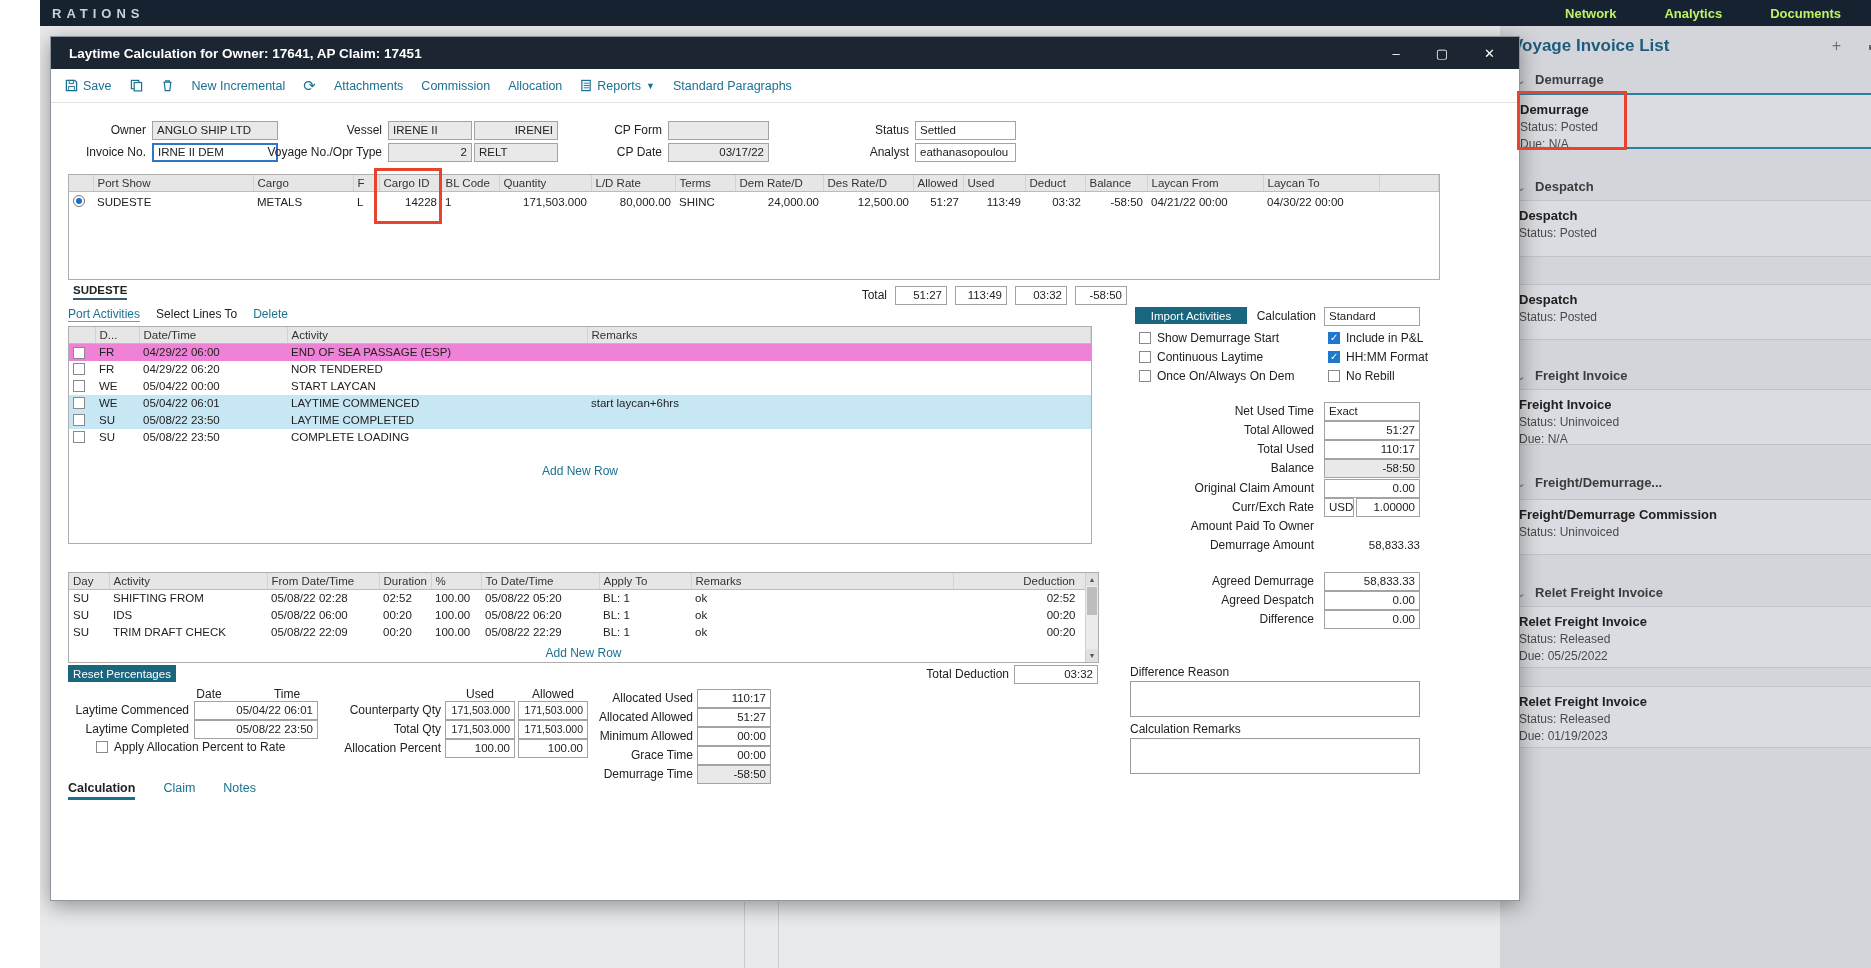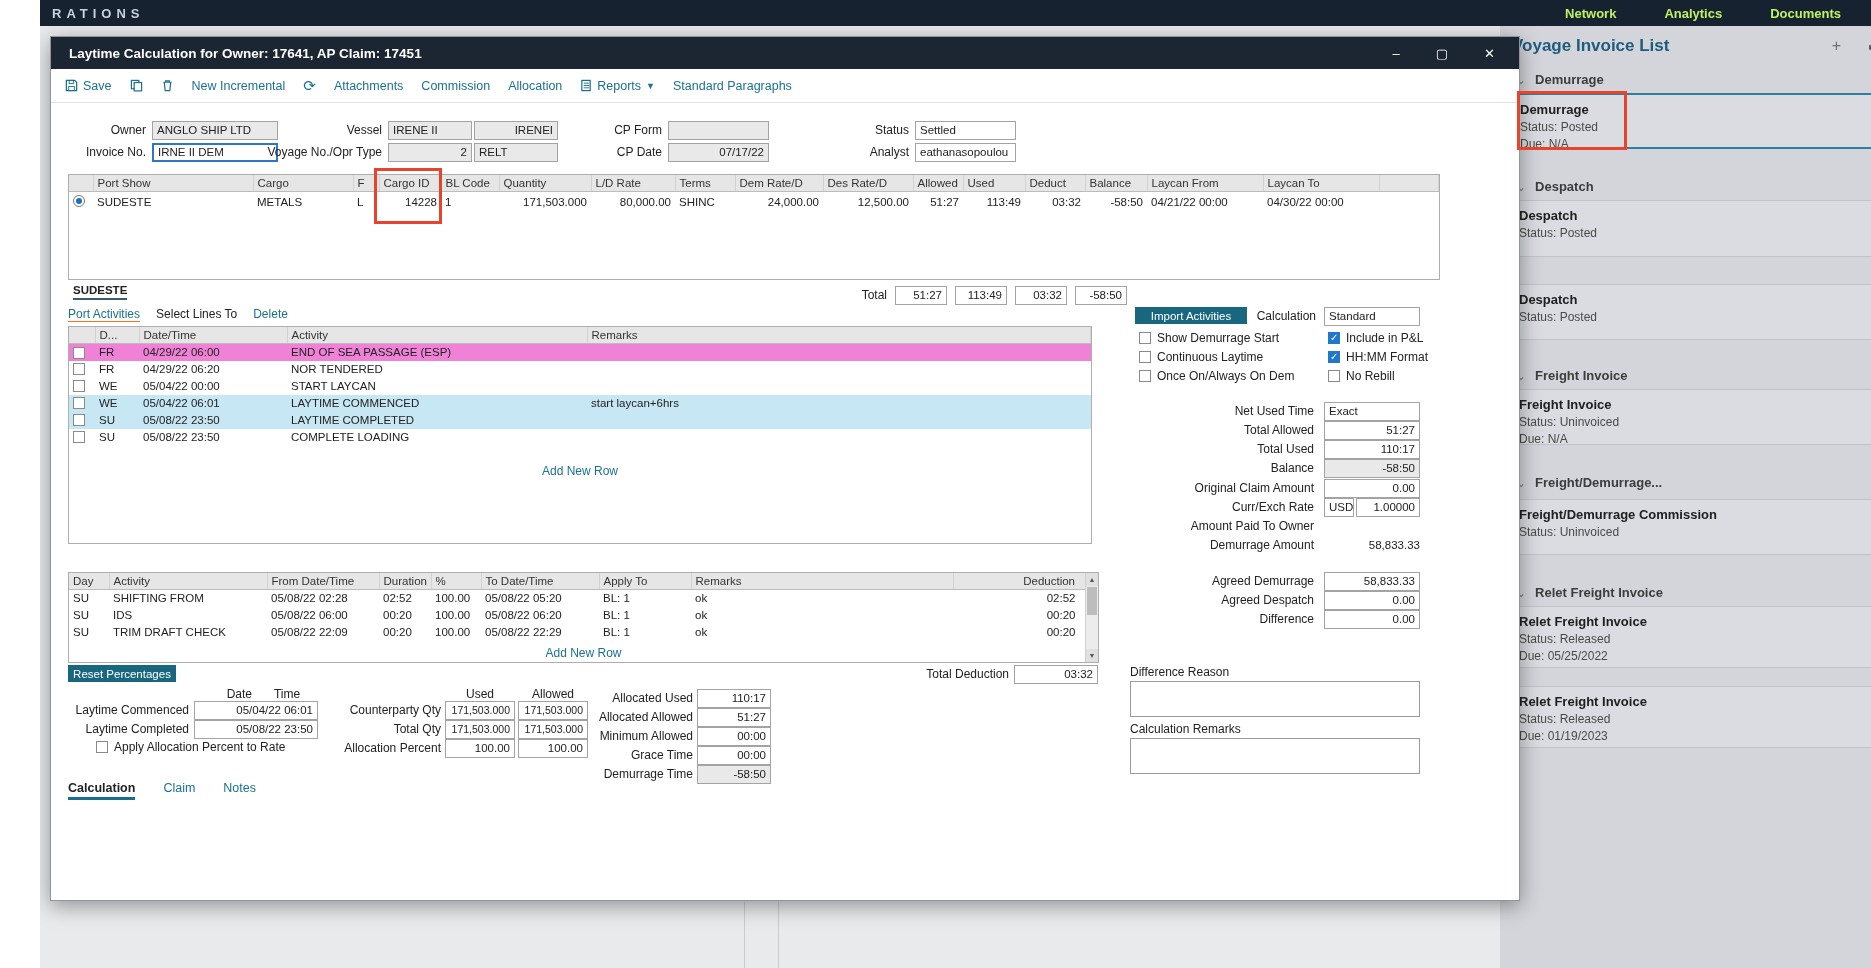--- a/index.html
+++ b/index.html
@@ -210,21 +210,21 @@
     <span class="lbl" style="left:236px;top:84px;width:95px">Vessel</span>
     <span class="ibox ro" style="left:337px;top:84px;width:84px">IRENE II</span>
     <span class="ibox ro num" style="left:423px;top:84px;width:84px">IRENEI</span>
     <span class="lbl" style="left:180px;top:106px;width:151px">Voyage No./Opr Type</span>
     <span class="ibox ro num" style="left:337px;top:106px;width:84px">2</span>
     <span class="ibox ro" style="left:423px;top:106px;width:84px">RELT</span>
 
     <span class="lbl" style="left:516px;top:84px;width:95px">CP Form</span>
     <span class="ibox ro" style="left:617px;top:84px;width:101px"></span>
     <span class="lbl" style="left:516px;top:106px;width:95px">CP Date</span>
-    <span class="ibox ro num" style="left:617px;top:106px;width:101px">07/17/22</span>
+    <span class="ibox ro num" style="left:617px;top:106px;width:101px">03/17/22</span>
 
     <span class="lbl" style="left:763px;top:84px;width:95px">Status</span>
     <span class="ibox" style="left:864px;top:84px;width:101px">Settled</span>
     <span class="lbl" style="left:763px;top:106px;width:95px">Analyst</span>
     <span class="ibox" style="left:864px;top:106px;width:101px">eathanasopoulou</span>
 
     <div class="grid cargo" style="left:17px;top:137px;width:1372px;height:106px">
       <table>
         <colgroup>
           <col style="width:24px">
@@ -488,21 +488,21 @@
         <div class="sb-btn">▲</div>
         <div class="sb-thumb"></div>
         <div class="sb-btn down">▼</div>
       </div>
     </div>
     <span class="lbl" style="left:810px;top:628px;width:148px">Total Deduction</span>
     <span class="ibox num" style="left:963px;top:628px;width:84px">03:32</span>
 
     <span class="btn-dark" style="left:17px;top:628px;width:108px">Reset Percentages</span>
 
-    <span class="abs" style="left:139px;top:650px;width:62px;text-align:right">Date</span>
+    <span class="abs" style="left:127px;top:650px;width:62px;text-align:center">Date</span>
     <span class="abs" style="left:205px;top:650px;width:62px;text-align:center">Time</span>
     <span class="lbl" style="left:0;top:664px;width:138px">Laytime Commenced</span>
     <span class="ibox num" style="left:143px;top:664px;width:124px">05/04/22 06:01</span>
     <span class="lbl" style="left:0;top:683px;width:138px">Laytime Completed</span>
     <span class="ibox num" style="left:143px;top:683px;width:124px">05/08/22 23:50</span>
     <span class="cbrow" style="left:45px;top:703px">
         <span class="cb"></span>
         <span>Apply Allocation Percent to Rate</span>
       </span>
 

